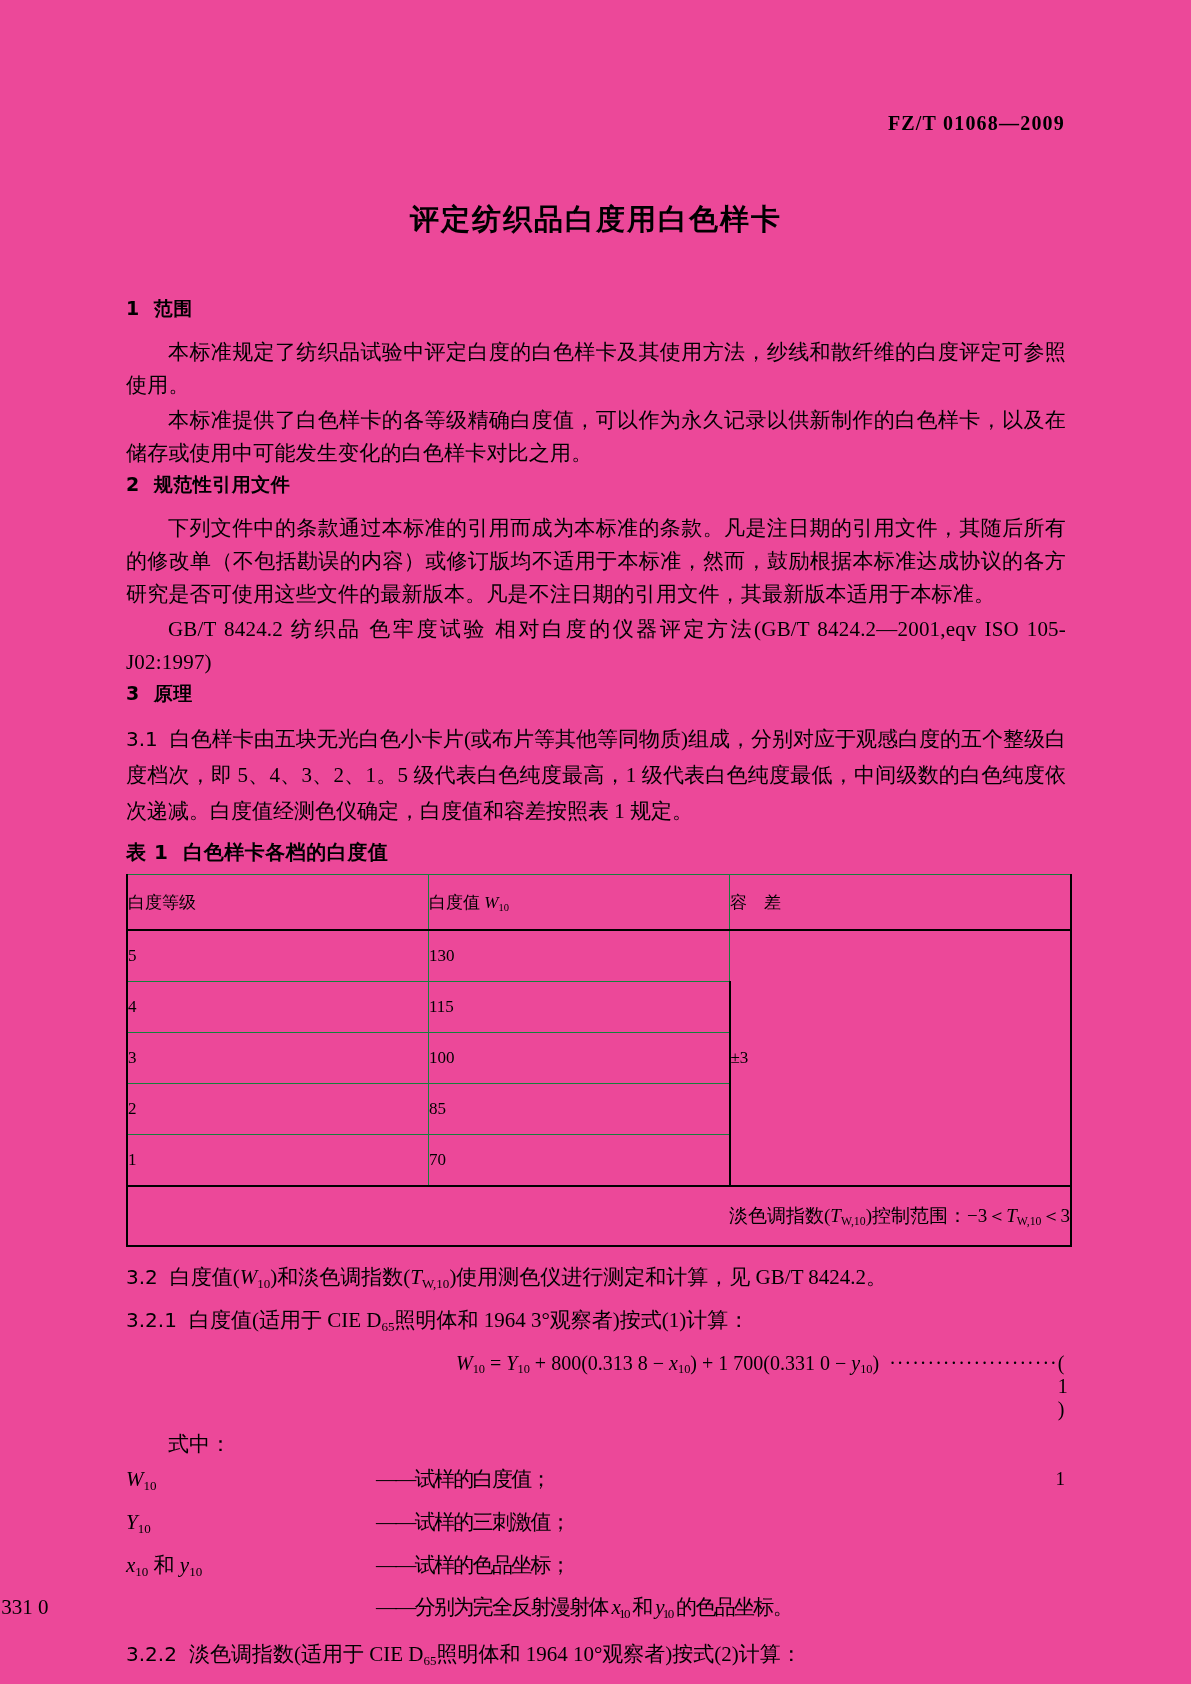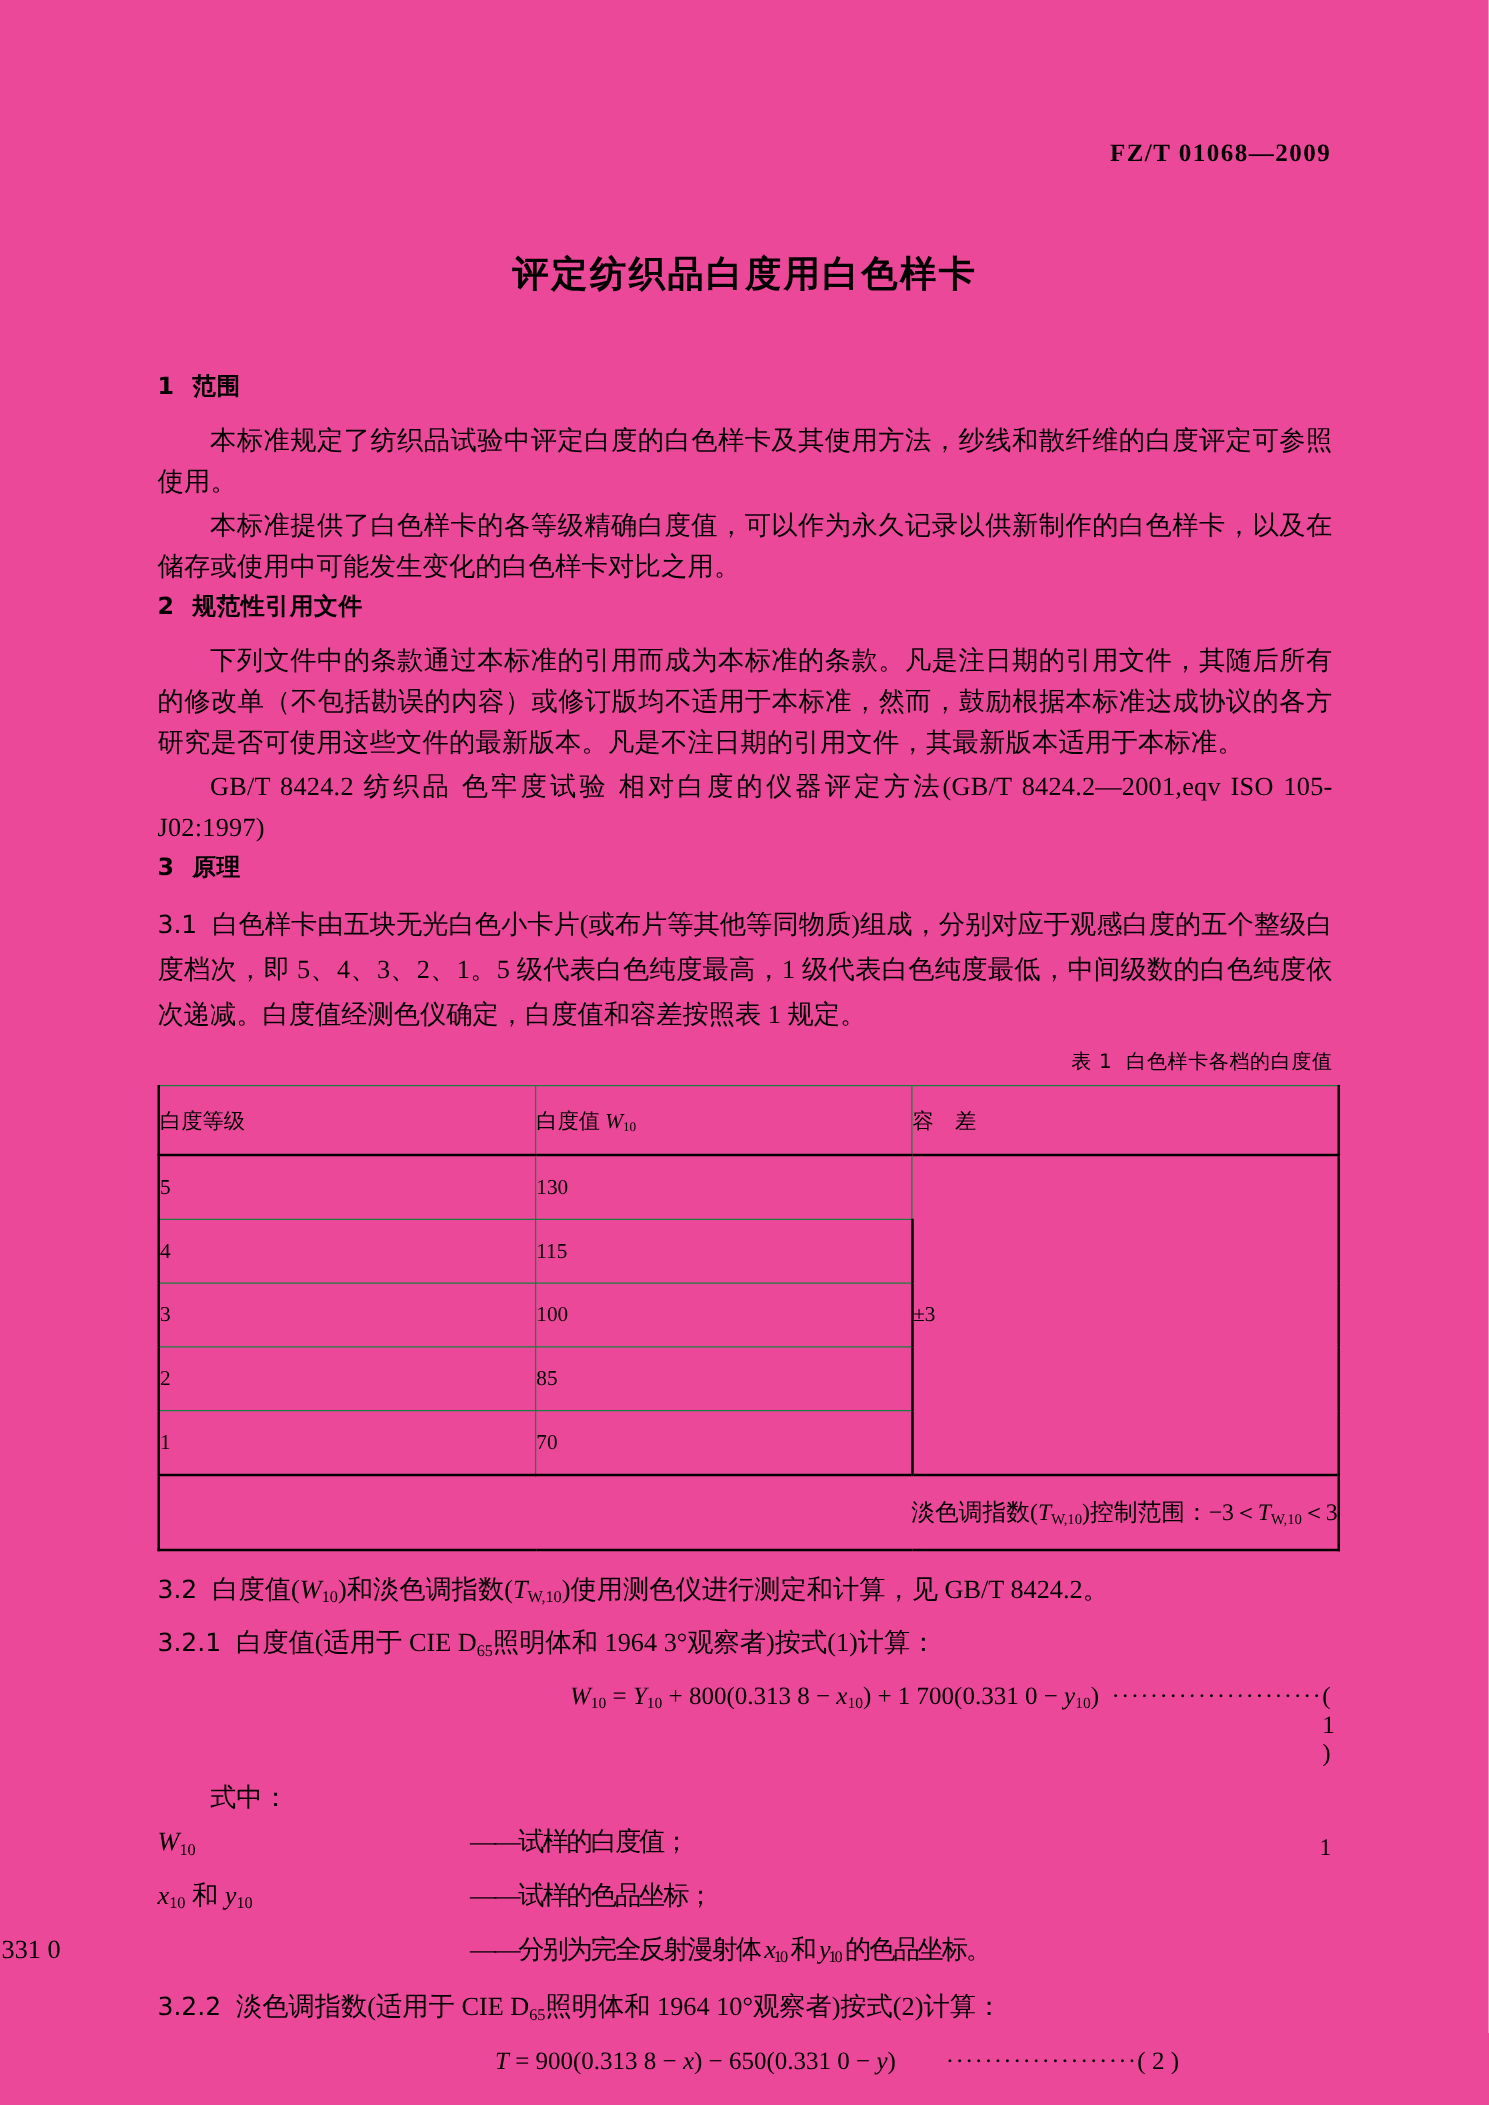--- a/index.html
+++ b/index.html
@@ -87,24 +87,24 @@
     margin-right: 12px;
   }
   .latin {
     font-family: "Liberation Serif", "DejaVu Serif", serif;
   }
   sub { font-size: 0.62em; vertical-align: -0.28em; }
   i.var { font-family: "Liberation Serif","DejaVu Serif",serif; font-style: italic; }
 
   
   .table-caption {
-    text-align: right;
+    text-align: left;
     font-family: "DejaVu Sans", "Liberation Sans", sans-serif;
-    font-weight: normal;
-    font-size: 16px;
+    font-weight: bold;
+    font-size: 20px;
     margin: 10px 0 8px 0;
     letter-spacing: 0.5px;
   }
   table.wtable {
     border-collapse: collapse;
     width: 940px;
     table-layout: fixed;
   }
   table.wtable th,
   table.wtable td {
@@ -270,20 +270,21 @@
       <div class="formula-row">
         <span class="formula-body"><i class="var">W</i><sub>10</sub> = <i class="var">Y</i><sub>10</sub> + 800(0.313 8 − <i class="var">x</i><sub>10</sub>) + 1 700(0.331 0 − <i class="var">y</i><sub>10</sub>)</span>
         <span class="formula-dots">······················</span>
         <span>( 1 )</span>
       </div>
 
       <p class="where">式中：</p>
 
       <ul class="deflist">
         <li><span class="lead"><i class="var">W</i><sub>10</sub></span><span class="dash">——试样的白度值；</span></li>
+        <li><span class="lead"><i class="var">Y</i><sub>10</sub></span><span class="dash">——试样的三刺激值；</span></li>
         <li><span class="lead"><i class="var">x</i><sub>10</sub> 和 <i class="var">y</i><sub>10</sub></span><span class="dash">——试样的色品坐标；</span></li>
         <li class="wide" style="margin-left:-235px;"><span class="lead" style="width:485px;">0.313 8 和 0.331 0</span><span class="dash">——分别为完全反射漫射体 <i class="var">x</i><sub>10</sub> 和 <i class="var">y</i><sub>10</sub> 的色品坐标。</span></li>
       </ul>
 
       <p class="clause" style="margin-top:4px;">
         <span class="cnum">3.2.2</span><span>淡色调指数(适用于 CIE D</span><sub>65</sub><span>照明体和 1964 10°观察者)按式(2)计算：</span>
       </p>
 
       <div class="formula-row f2">
         <span class="formula-body"><i class="var">T</i> = 900(0.313 8 − <i class="var">x</i>) − 650(0.331 0 − <i class="var">y</i>)</span>

